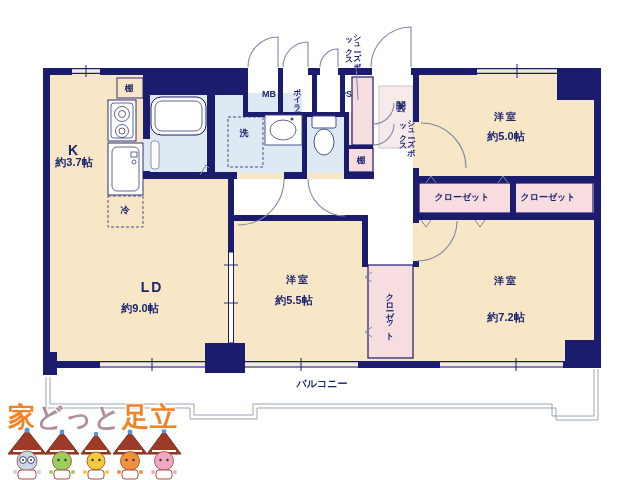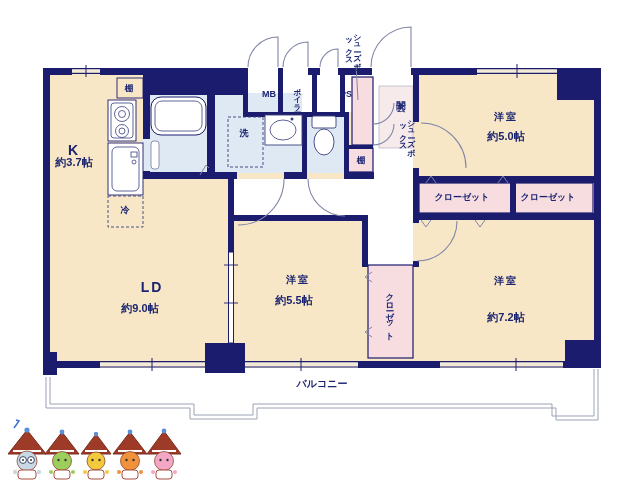--- a/index.html
+++ b/index.html
@@ -287,13 +287,16 @@
   <div class="lbl vert" style="left:401px;top:94px;font-size:9.5px;height:26px">玄関</div>
 
   <div class="lbl vert" style="left:352px;top:47px;font-size:8px;height:38px">シューズボックス</div>
   <div class="lbl vert" style="left:406px;top:133px;font-size:8px;height:38px">シューズボックス</div>
 
   <div class="lbl tiny" style="left:129px;top:88px">棚</div>
   <div class="lbl tiny" style="left:361px;top:160px">棚</div>
   <div class="lbl small" style="left:125px;top:211px">冷</div>
   <div class="lbl small" style="left:244px;top:134px">洗</div>
 
+  <div id="logo-text">
+    <span class="lg-orange">家</span><span class="lg-mauve">どっと</span><span class="lg-orange">足立</span>
+  </div>
 </div>
 
 </body></html>

